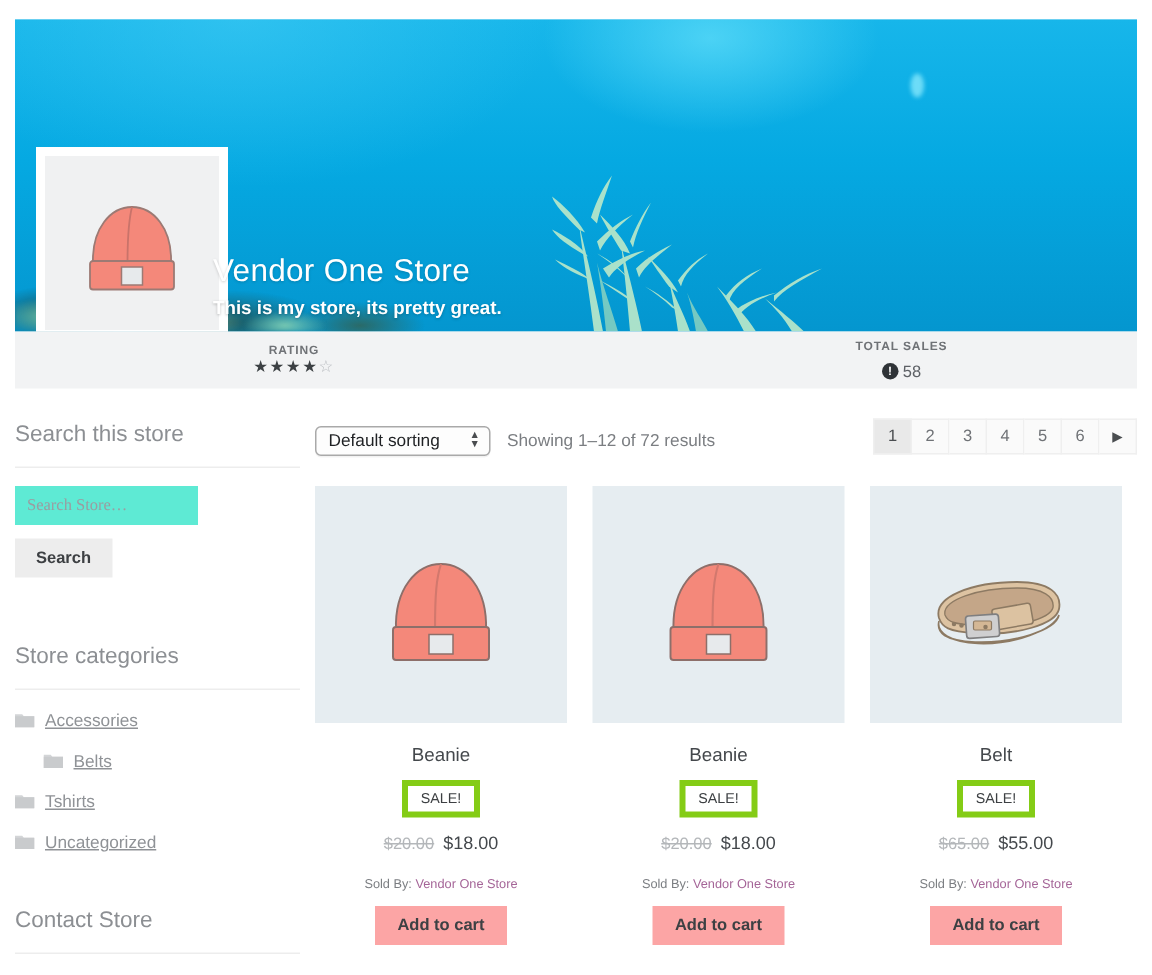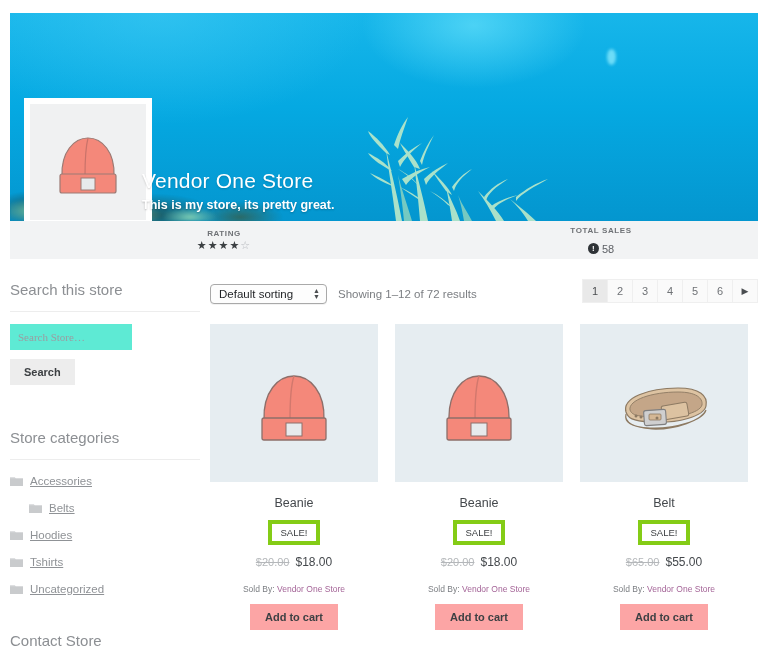--- a/index.html
+++ b/index.html
@@ -111,21 +111,21 @@
   
   .stats-bar {
     margin: 0 10px;
     height: 38px;
     background: #f2f3f4;
     display: flex;
     align-items: center;
     position: relative;
   }
   .stat-block { position: absolute; text-align: center; }
-  .stat-rating { left: 164px; width: 100px; }
+  .stat-rating { left: 136px; width: 100px; }
   .stat-sales { left: 536px; width: 110px; }
   .stat-label {
     font-size: 8px;
     font-weight: 700;
     letter-spacing: 0.6px;
     color: #6f7276;
     text-transform: uppercase;
     display: block;
     margin-bottom: 2px;
   }
@@ -432,29 +432,20 @@
         </span>
         <span class="cat-link">Belts</span>
       </li>
       <li>
         <span class="folder-icon">
           <svg width="13" height="10" viewBox="0 0 13 10">
               <path d="M0 1.2h4.8l1.1 1.3H13V10H0z" fill="#d3d5d7"></path>
               <path d="M0 2.5h13V10H0z" fill="#c9cbcd"></path>
             </svg>
         </span>
-        <span class="cat-link">Hoodies</span>
-      </li>
-      <li>
-        <span class="folder-icon">
-          <svg width="13" height="10" viewBox="0 0 13 10">
-              <path d="M0 1.2h4.8l1.1 1.3H13V10H0z" fill="#d3d5d7"></path>
-              <path d="M0 2.5h13V10H0z" fill="#c9cbcd"></path>
-            </svg>
-        </span>
         <span class="cat-link">Tshirts</span>
       </li>
       <li>
         <span class="folder-icon">
           <svg width="13" height="10" viewBox="0 0 13 10">
               <path d="M0 1.2h4.8l1.1 1.3H13V10H0z" fill="#d3d5d7"></path>
               <path d="M0 2.5h13V10H0z" fill="#c9cbcd"></path>
             </svg>
         </span>
         <span class="cat-link">Uncategorized</span>

